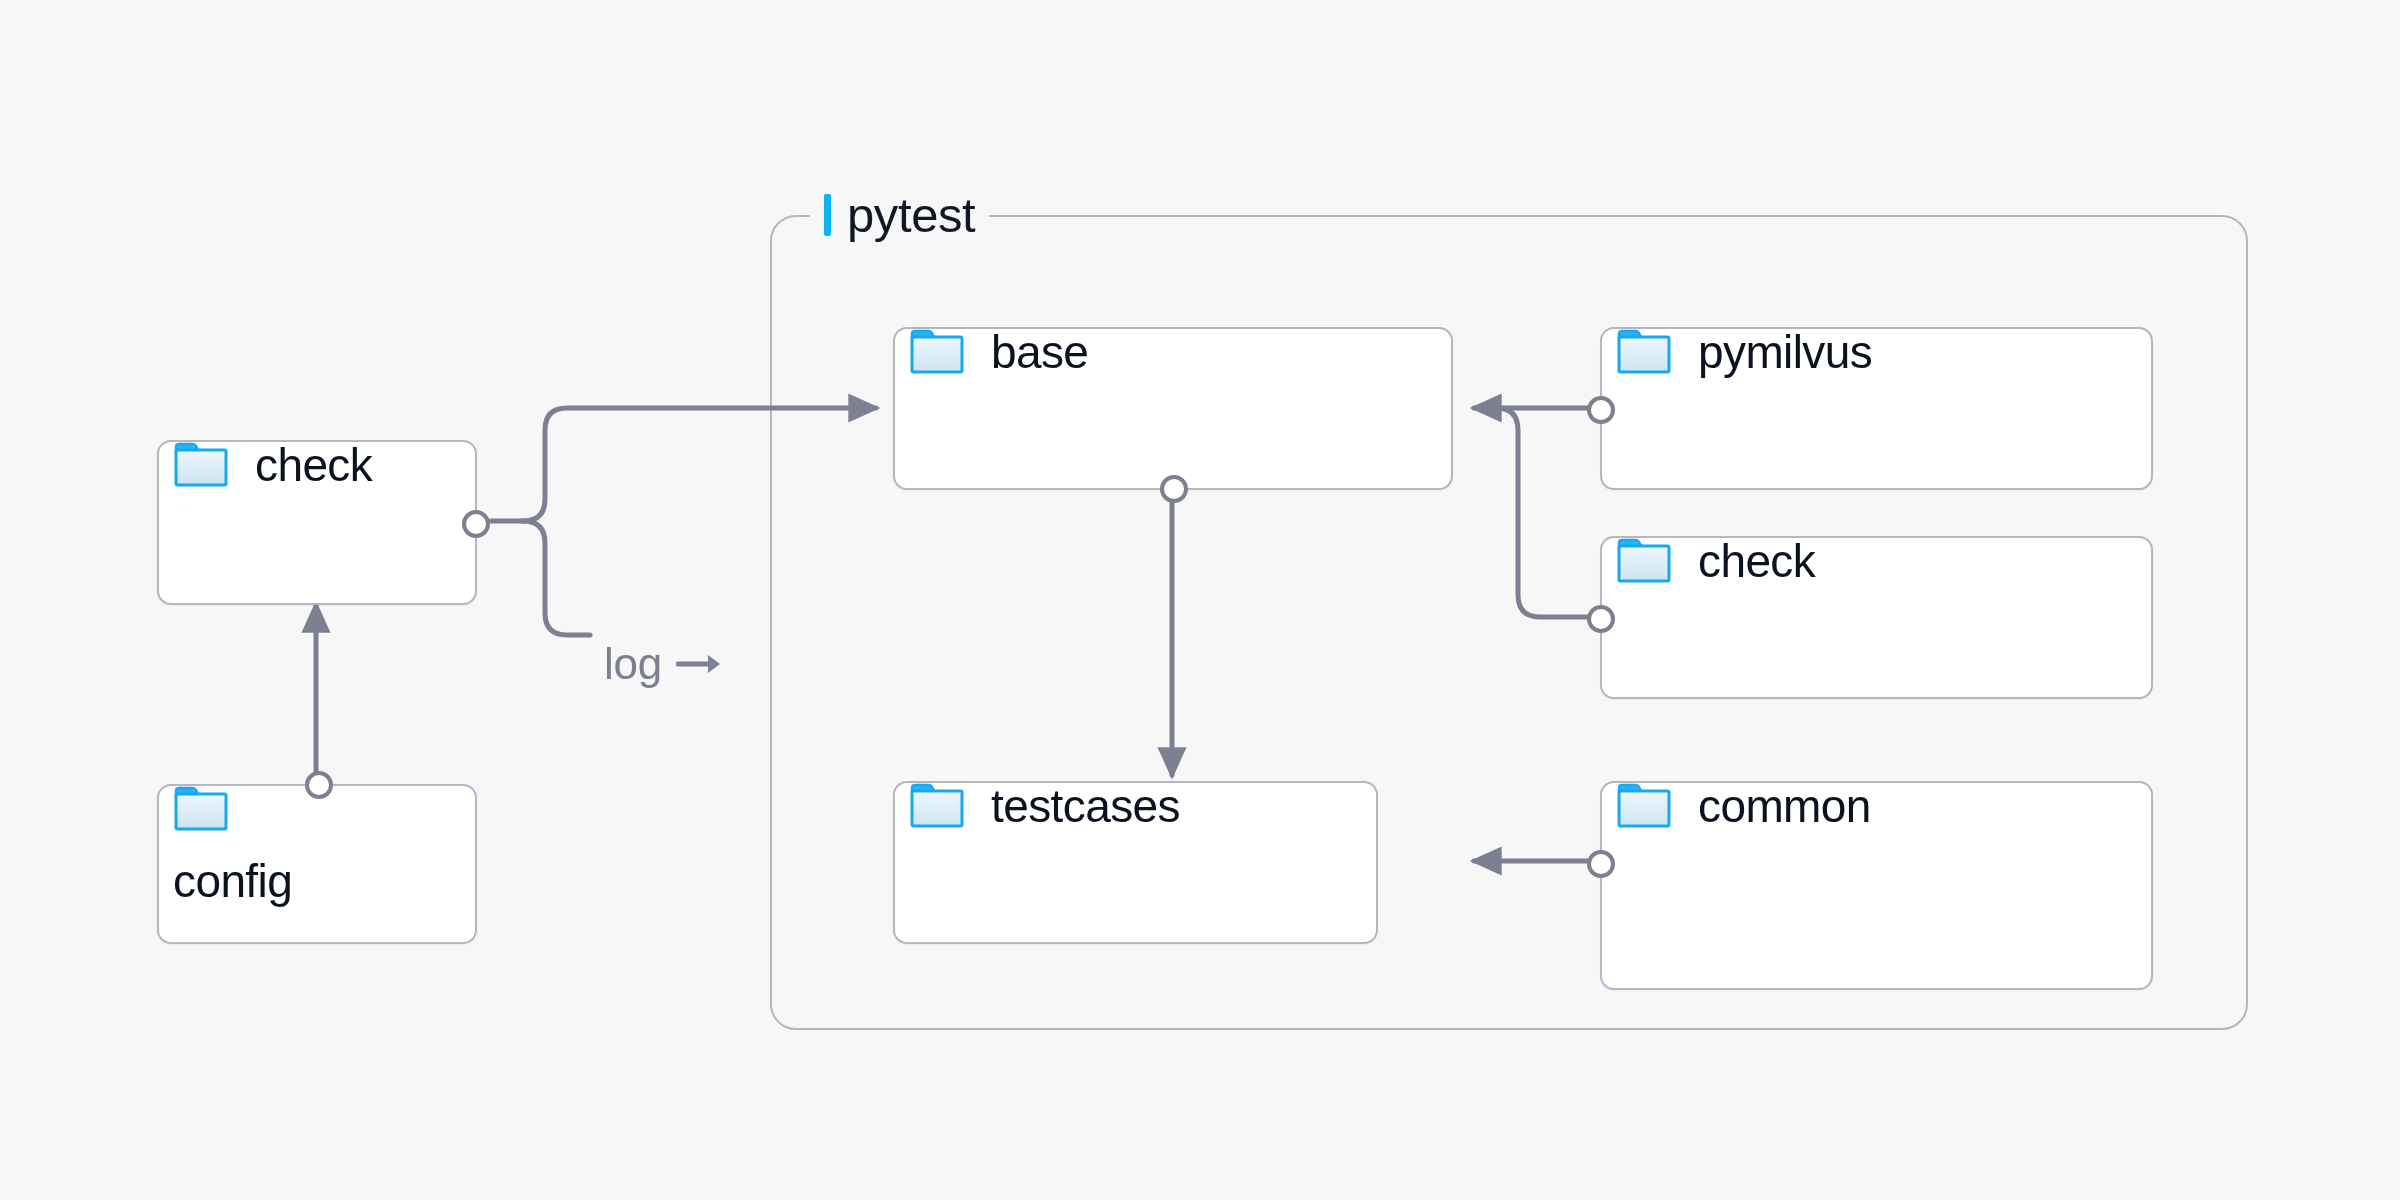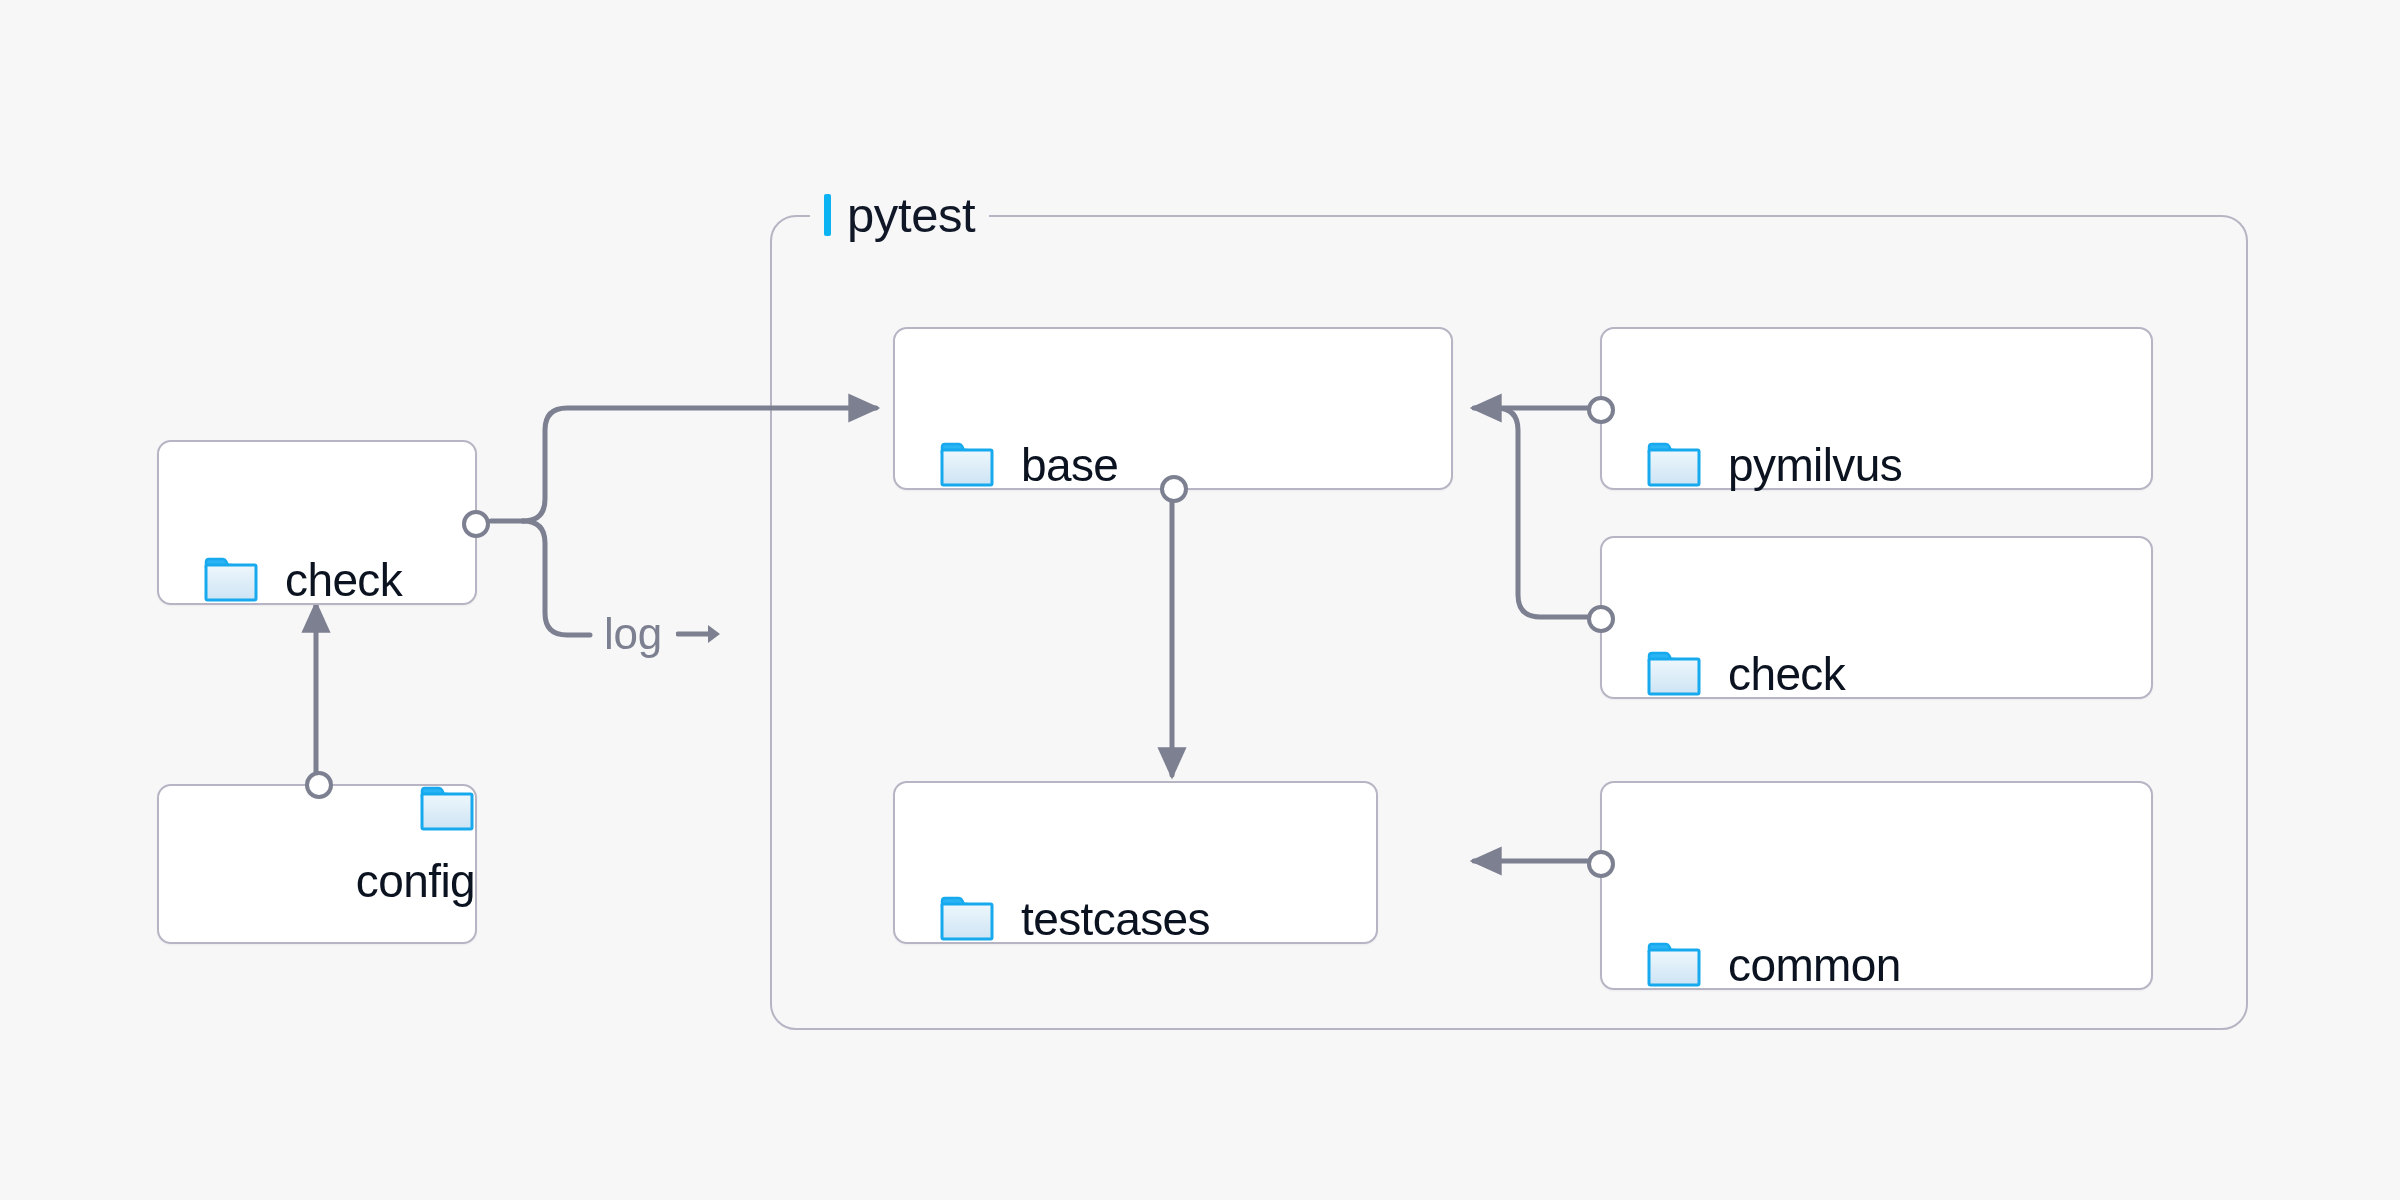--- a/index.html
+++ b/index.html
@@ -52,22 +52,22 @@
     line-height: 1;
     white-space: nowrap;
   }
   .node {
     position: absolute;
     box-sizing: border-box;
     background: #ffffff;
     border: 2px solid #b7b4c4;
     border-radius: 14px;
     display: flex;
-    align-items: flex-end;
-    padding-left: 44px;
+    align-items: flex-start;
+    padding-left: 14px;
     gap: 26px;
     box-shadow: 0 1px 2px rgba(16,24,40,0.05);
   }
   .node-label {
     font-size: 46px;
     color: #0b1220;
     letter-spacing: -0.6px;
     line-height: 1;
     white-space: nowrap;
   }
@@ -136,21 +136,21 @@
 
       <path d="M 1172 489 L 1172 775" marker-end="url(#arrow)"></path>
 
       <path d="M 1587 408 L 1474 408" marker-end="url(#arrow)"></path>
       <path d="M 1587 617 L 1540 617 Q 1518 617 1518 595 L 1518 430 Q 1518 408 1496 408"></path>
 
       <path d="M 1587 861 L 1474 861" marker-end="url(#arrow)"></path>
     </g>
   </svg>
 
-  <div class="edge-label" style="left:604px; top:612px;">
+  <div class="edge-label" style="left:604px; top:642px;">
     <span>log</span>
     <svg class="edge-label-arrow" width="46" height="26" viewBox="0 0 46 26">
       <path d="M 2 13 L 36 13" stroke="#7d8090" stroke-width="5" fill="none" stroke-linecap="round"></path>
       <path d="M 32 4 L 44 13 L 32 22 z" fill="#7d8090"></path>
     </svg>
   </div>
 
   <div class="node" style="left:157px; top:440px; width:320px; height:165px;">
     <svg class="folder-icon" viewBox="0 0 56 46">
       <path d="M3 10 L3 5 Q3 2 6 2 L20 2 Q22 2 23 4 L25 8 L28 8" fill="#2ab4f5" stroke="#17a9ee" stroke-width="2.5" stroke-linejoin="round" stroke-linecap="round"></path>

